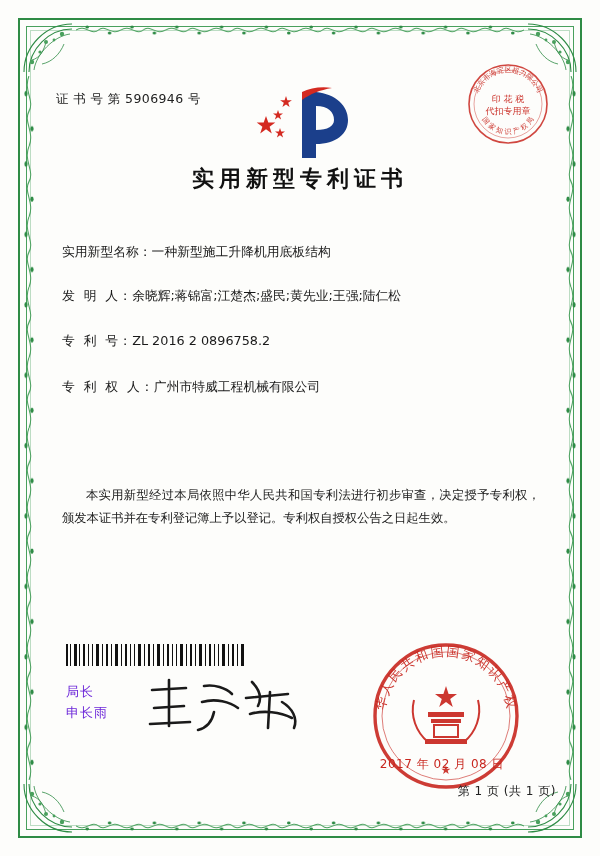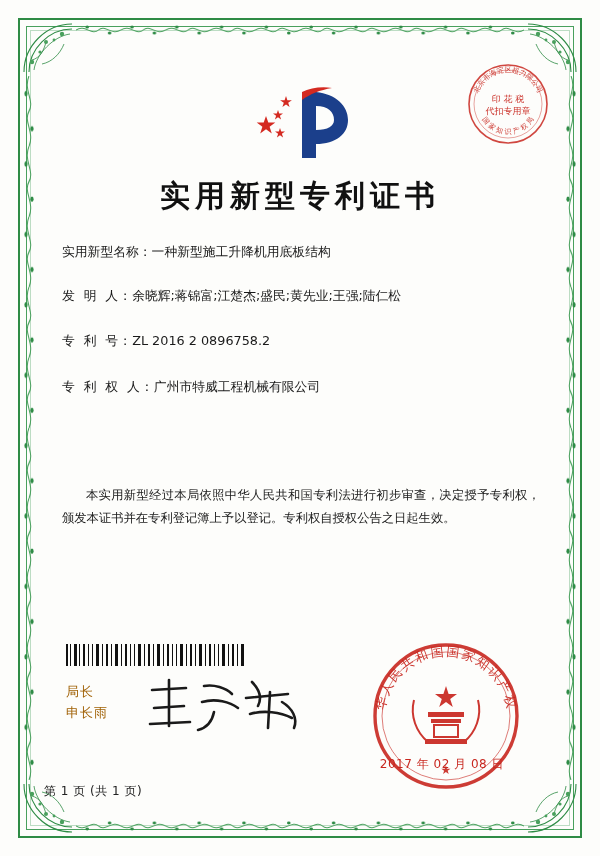--- a/index.html
+++ b/index.html
@@ -89,24 +89,24 @@
   .stamp-top {
     position: absolute;
     right: 6px;
     top: 18px;
     width: 84px;
     height: 84px;
   }
   .title {
     position: absolute;
     left: 0; right: 0;
-    top: 132px;
+    top: 120px;
     text-align: center;
     font-family: "DejaVu Serif", "Liberation Serif", serif;
-    font-size: 30px;
+    font-size: 22px;
     font-weight: bold;
     letter-spacing: 5px;
     color: #111;
   }
   .fields {
     position: absolute;
     left: 18px;
     right: 10px;
     top: 198px;
   }
@@ -147,21 +147,21 @@
     top: 600px;
     width: 180px;
     height: 22px;
   }
   .signature-block {
     position: absolute;
     left: 22px;
     top: 638px;
     font-size: 13px;
     line-height: 1.6;
-    color: #a16207;
+    color: #6d28d9;
   }
   .signature-block div { letter-spacing: 1px; }
   .handwriting {
     position: absolute;
     left: 98px;
     top: 630px;
     width: 170px;
     height: 62px;
   }
   .stamp-main {
@@ -177,21 +177,21 @@
     top: 712px;
     font-size: 12px;
     color: #c8271f;
     letter-spacing: 0.5px;
     white-space: nowrap;
   }
   .page-footer {
     position: absolute;
     left: 0; right: 0;
     bottom: 12px;
-    text-align: left;
+    text-align: right;
     font-size: 12px;
     color: #222;
     letter-spacing: 0.5px;
   }
 </style>
 </head>
 <body>
 
 <div id="certificate">
 
@@ -302,20 +302,21 @@
     </svg>
   </div>
   <div class="edge edge-right">
     <svg width="14" height="100%" viewBox="0 0 14 400" preserveAspectRatio="none">
       <rect width="14" height="400" fill="url(#vineV)"></rect>
     </svg>
   </div>
 
   <div class="content">
 
+    <div class="cert-no">证 书 号 第 5906946 号</div>
 
     <div class="logo">
       <svg width="128" height="82" viewBox="0 0 128 82">
         <g fill="#d42a21">
           <polygon points="30,34 32.3,40.6 39.3,40.6 33.6,44.8 35.8,51.4 30,47.3 24.2,51.4 26.4,44.8 20.7,40.6 27.7,40.6"></polygon>
           <polygon points="50,14 51.4,18.2 55.9,18.2 52.2,20.8 53.6,25 50,22.4 46.4,25 47.8,20.8 44.1,18.2 48.6,18.2"></polygon>
           <polygon points="42,28 43.2,31.6 47,31.6 43.9,33.8 45.1,37.4 42,35.2 38.9,37.4 40.1,33.8 37,31.6 40.8,31.6"></polygon>
           <polygon points="44,46 45.2,49.6 49,49.6 45.9,51.8 47.1,55.4 44,53.2 40.9,55.4 42.1,51.8 39,49.6 42.8,49.6"></polygon>
         </g>
         <path d="M66 76 L66 10 L80 10 L80 76 Z" fill="#1b3f8b"></path>

